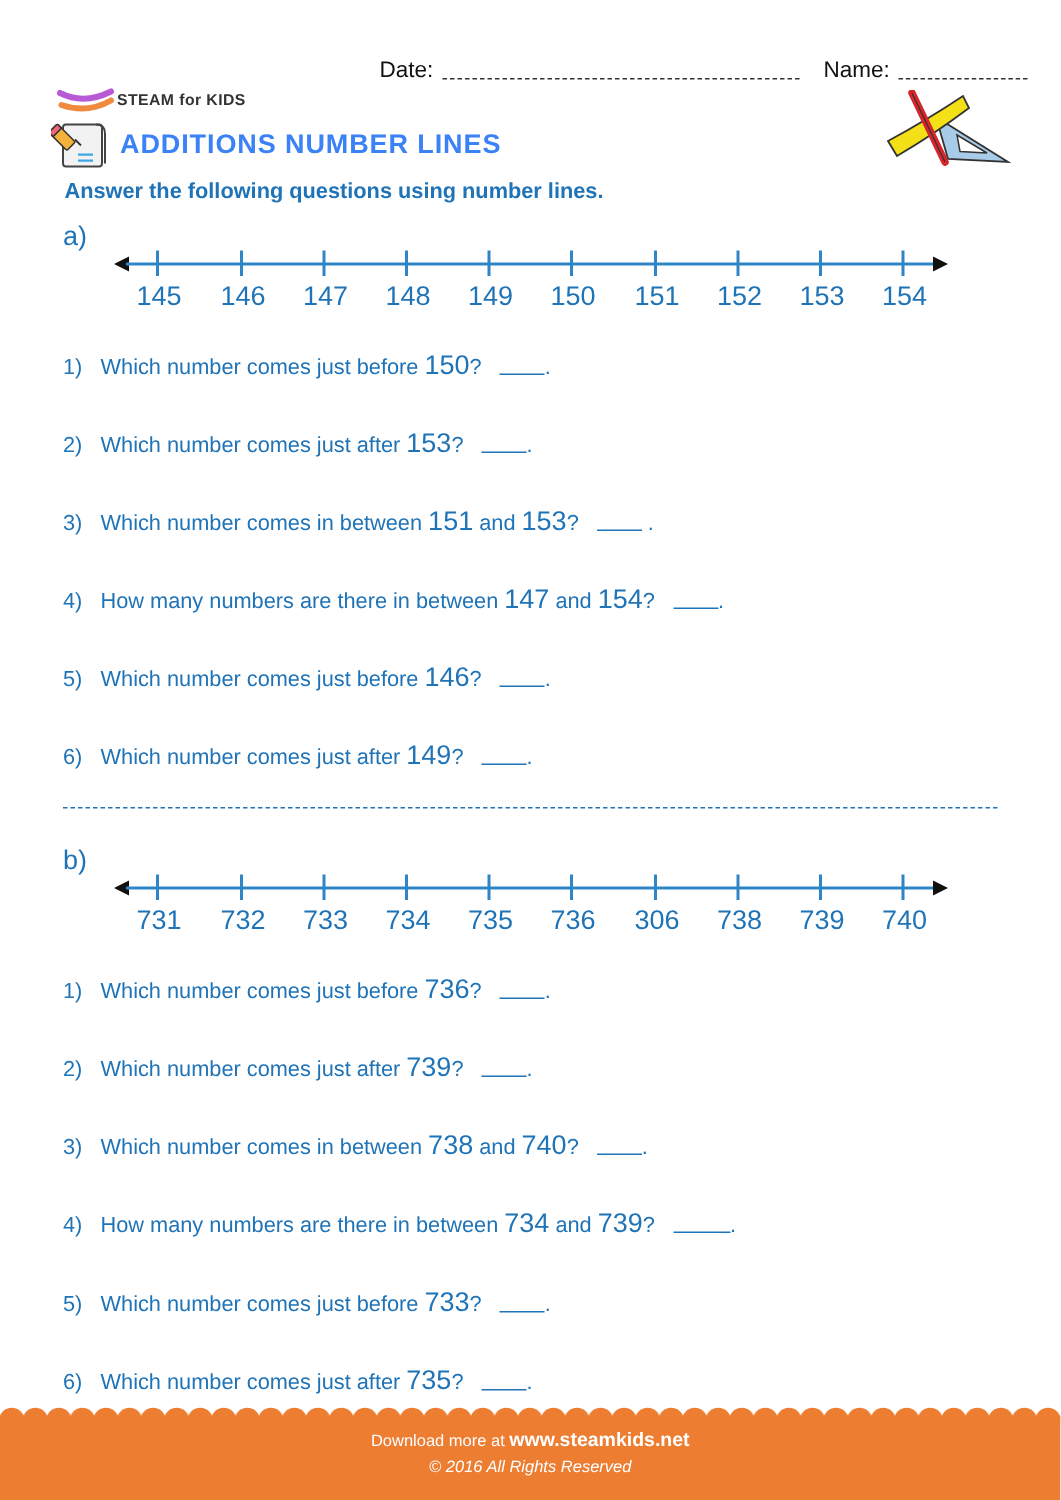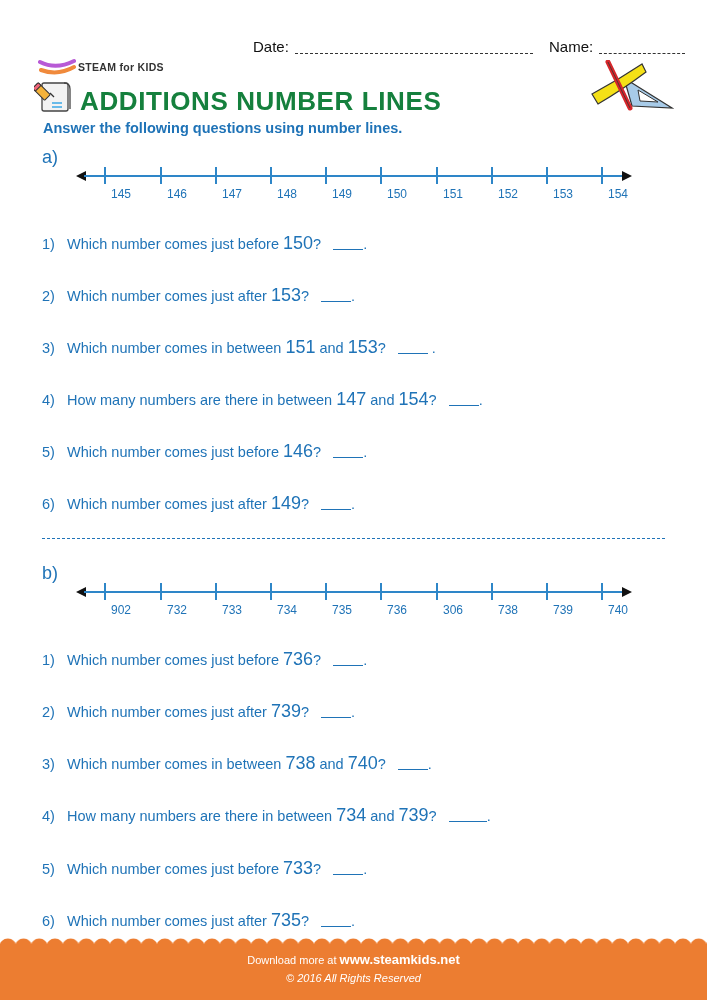--- a/index.html
+++ b/index.html
@@ -13,31 +13,31 @@
   .logo-swoosh { position: absolute; left: 0; top: 28px; }
 
   .name-field { position: absolute; left: 253px; top: 38px; font-family: "Liberation Sans", sans-serif; font-size: 15px; color: #111; white-space: nowrap; }
   .name-line { display: inline-block; width: 238px; border-bottom: 1px dashed #333; margin-left: 6px; vertical-align: -2px; }
   .date-field { position: absolute; left: 549px; top: 38px; font-family: "Liberation Sans", sans-serif; font-size: 15px; color: #111; white-space: nowrap; }
   .date-line { display: inline-block; width: 86px; border-bottom: 1px dashed #333; margin-left: 6px; vertical-align: -2px; }
 
   .tools-art { position: absolute; left: 588px; top: 60px; }
 
   .title-icon { position: absolute; left: 34px; top: 77px; }
-  .title { position: absolute; left: 80px; top: 86px; font-family: "Liberation Sans", sans-serif; font-weight: bold; font-size: 26px; color: #15803d; letter-spacing: 0.6px; white-space: nowrap; }
+  .title { position: absolute; left: 80px; top: 86px; font-family: "Liberation Sans", sans-serif; font-weight: bold; font-size: 18px; color: #3b82f6; letter-spacing: 0.6px; white-space: nowrap; }
   .instruction { position: absolute; left: 43px; top: 120px; font-family: "Liberation Sans", sans-serif; font-weight: bold; font-size: 14.5px; color: #1f73b7; white-space: nowrap; }
 
   .section-label { position: absolute; left: 42px; font-family: "Liberation Sans", sans-serif; font-size: 18px; color: #1f73b7; }
 
   .number-line { position: absolute; left: 76px; width: 556px; height: 50px; }
   .nl-axis { position: absolute; left: 8px; right: 8px; top: 10px; height: 2px; background: #2e86c8; }
   .nl-arrow-left { position: absolute; left: 0; top: 6px; width: 0; height: 0; border-top: 5px solid transparent; border-bottom: 5px solid transparent; border-right: 10px solid #111; }
   .nl-arrow-right { position: absolute; right: 0; top: 6px; width: 0; height: 0; border-top: 5px solid transparent; border-bottom: 5px solid transparent; border-left: 10px solid #111; }
   .nl-tick { position: absolute; top: 2px; width: 2px; height: 17px; background: #2e86c8; }
-  .nl-label { position: absolute; top: 22px; width: 50px; margin-left: -24px; text-align: right; font-family: "Liberation Sans", sans-serif; font-size: 12px; color: #1f73b7; }
+  .nl-label { position: absolute; top: 22px; width: 50px; margin-left: -24px; text-align: center; font-family: "Liberation Sans", sans-serif; font-size: 18px; color: #1f73b7; }
 
   .question { position: absolute; left: 42px; font-family: "Liberation Sans", sans-serif; font-size: 14.5px; color: #1f73b7; white-space: nowrap; }
   .question .qnum { display: inline-block; width: 25px; }
   .question .big { font-size: 18px; }
   .question .blank { display: inline-block; border-bottom: 1px solid #1f73b7; width: 30px; margin-left: 8px; vertical-align: -1px; }
   .question .blank.wide { width: 38px; }
 
   .divider { position: absolute; left: 42px; top: 538px; width: 623px; border-top: 1px dashed #1f73b7; }
 
   .footer { position: absolute; left: 0; top: 944px; width: 707px; height: 56px; background: #ec7d31; }
@@ -140,21 +140,21 @@
   <div class="nl-tick" style="left:28px"></div>
   <div class="nl-tick" style="left:84px"></div>
   <div class="nl-tick" style="left:139px"></div>
   <div class="nl-tick" style="left:194px"></div>
   <div class="nl-tick" style="left:249px"></div>
   <div class="nl-tick" style="left:304px"></div>
   <div class="nl-tick" style="left:360px"></div>
   <div class="nl-tick" style="left:415px"></div>
   <div class="nl-tick" style="left:470px"></div>
   <div class="nl-tick" style="left:525px"></div>
-  <div class="nl-label" style="left:29px">902</div>
+  <div class="nl-label" style="left:29px">731</div>
   <div class="nl-label" style="left:85px">732</div>
   <div class="nl-label" style="left:140px">733</div>
   <div class="nl-label" style="left:195px">734</div>
   <div class="nl-label" style="left:250px">735</div>
   <div class="nl-label" style="left:305px">736</div>
   <div class="nl-label" style="left:361px">306</div>
   <div class="nl-label" style="left:416px">738</div>
   <div class="nl-label" style="left:471px">739</div>
   <div class="nl-label" style="left:526px">740</div>
 </div>

